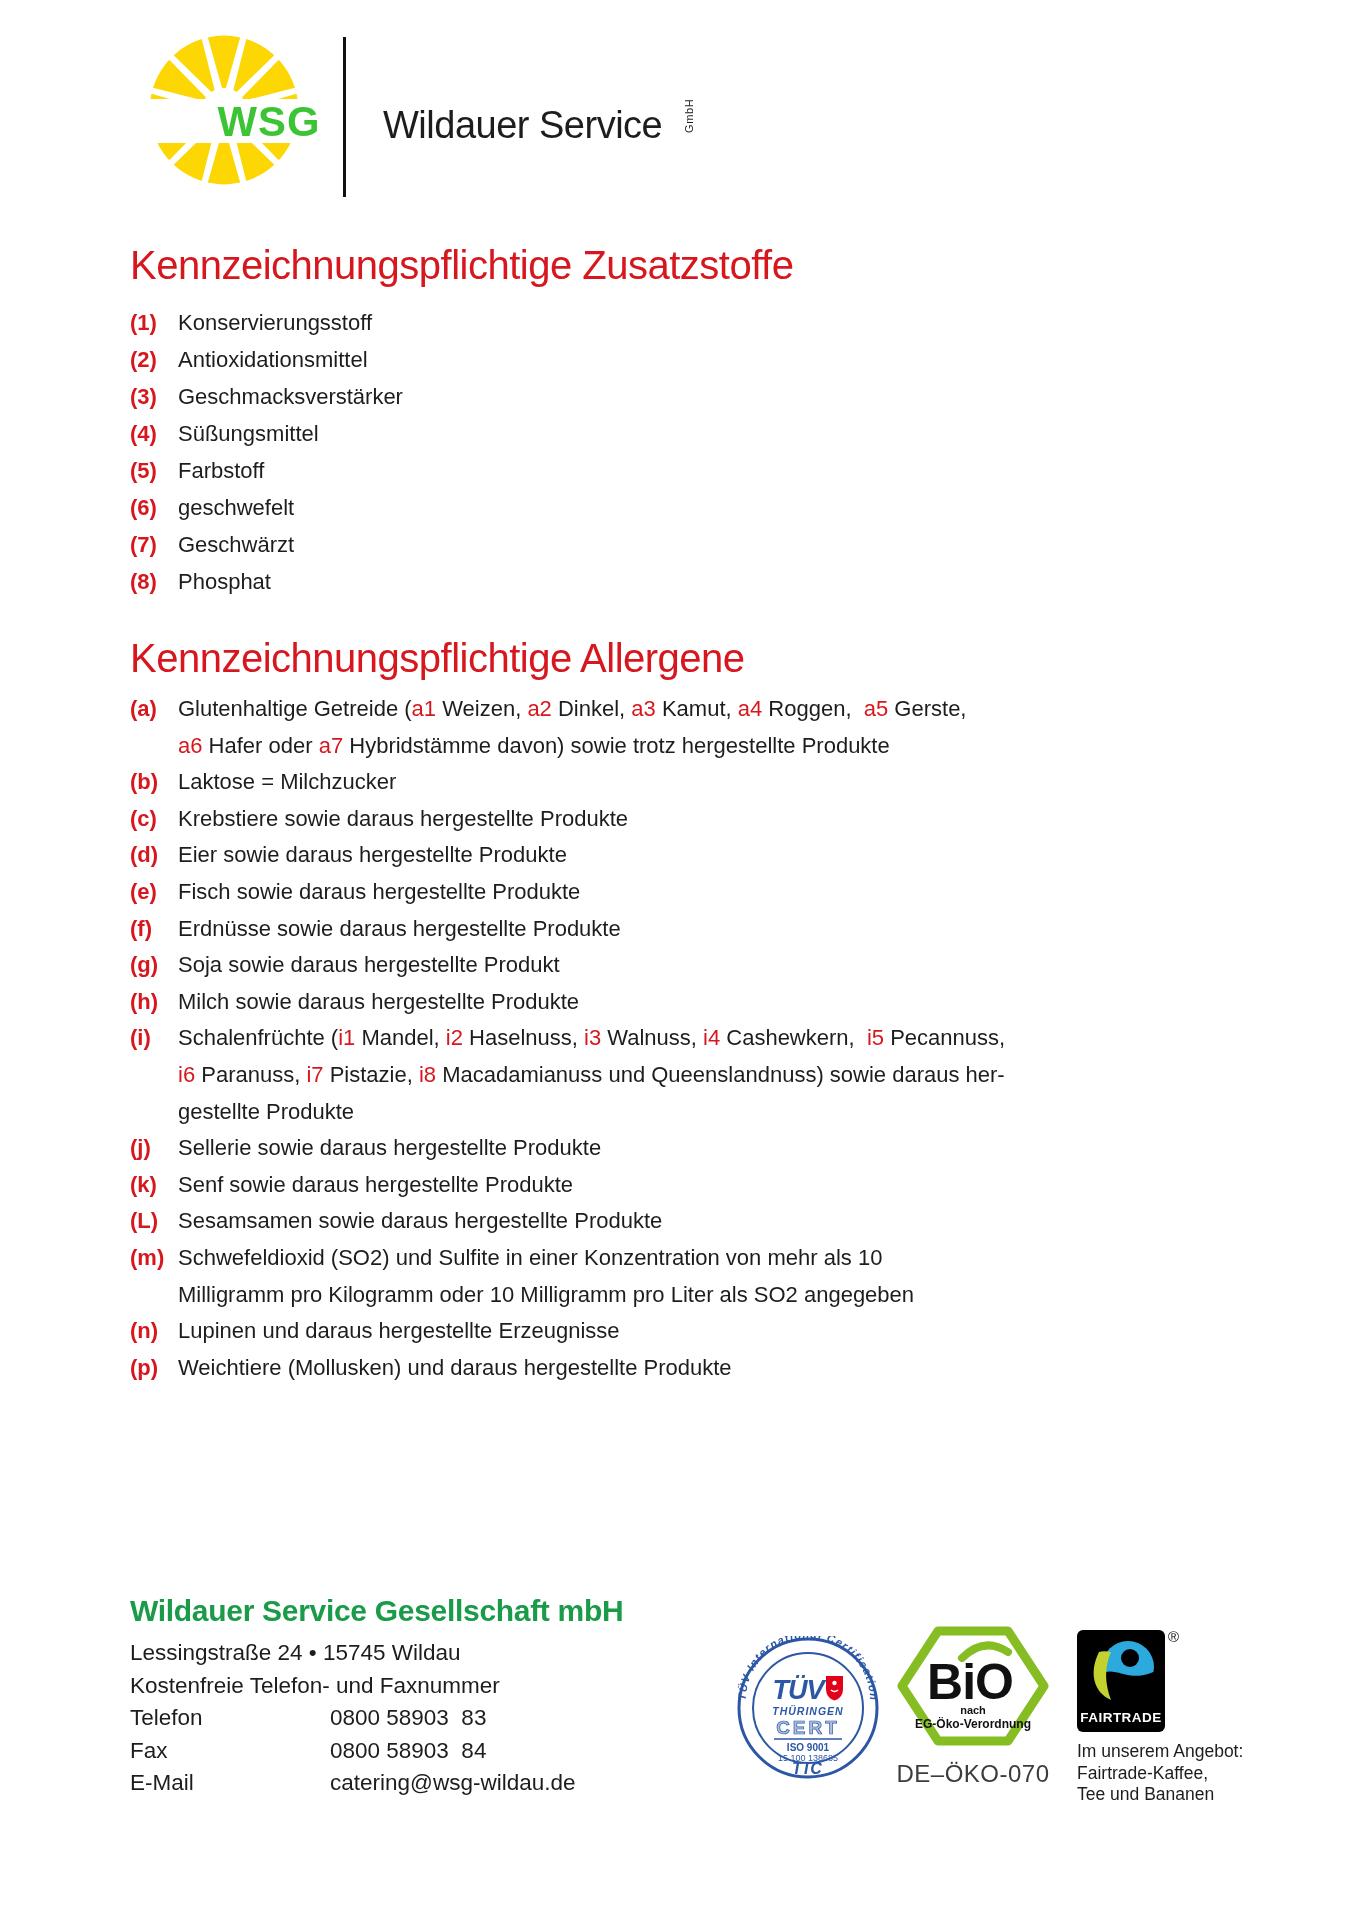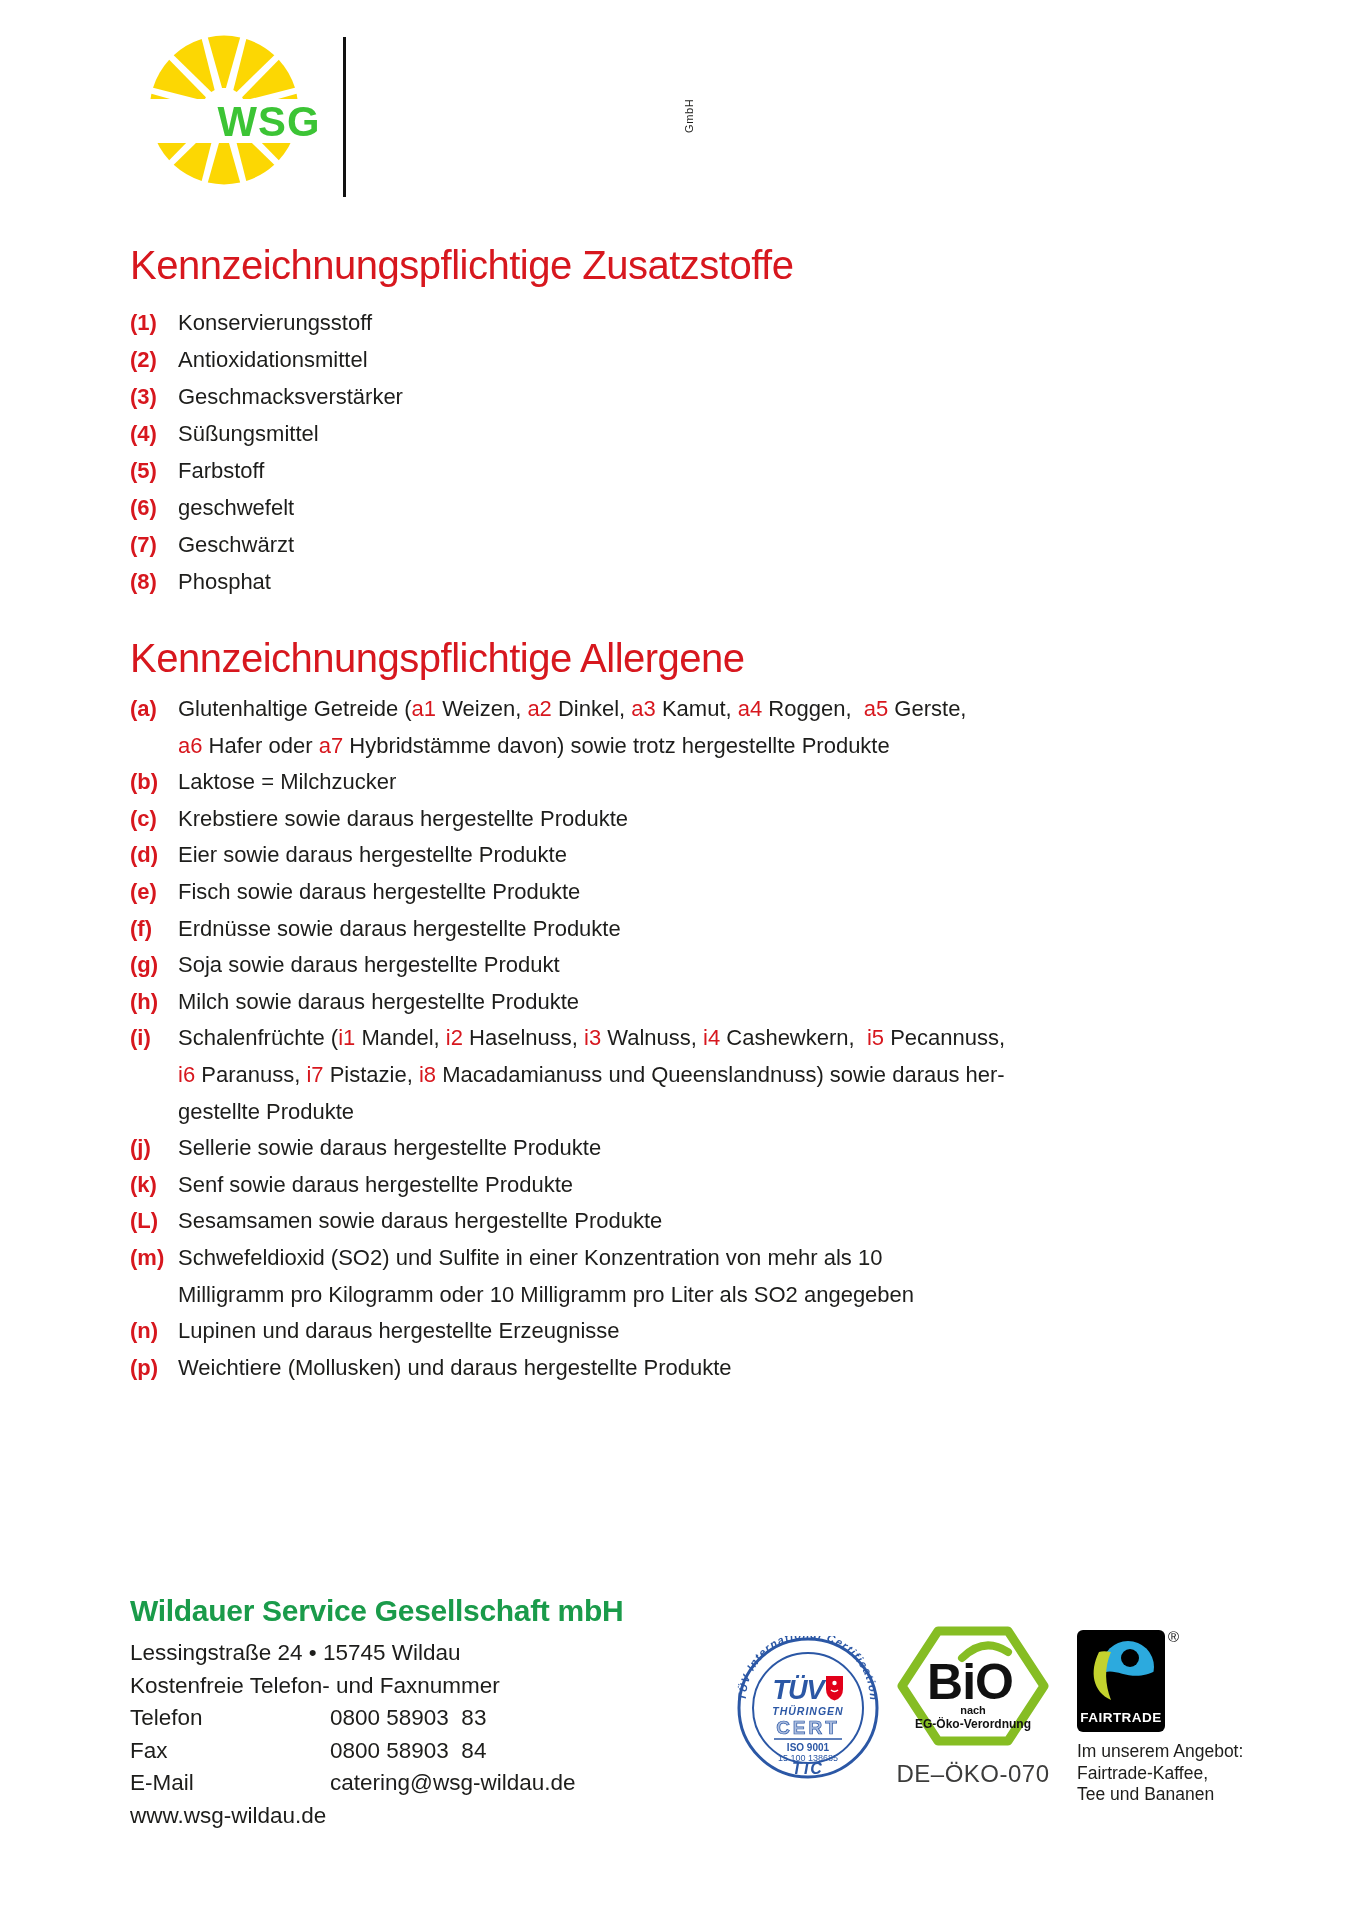--- a/index.html
+++ b/index.html
@@ -66,20 +66,21 @@
         <use href="#ray" transform="rotate(270)"></use>
         <use href="#ray" transform="rotate(300)"></use>
         <use href="#ray" transform="rotate(330)"></use>
       </g>
       <rect x="-84" y="-10" width="230" height="40" fill="#ffffff"></rect>
       <text x="41" y="24" text-anchor="middle" font-size="38" font-weight="bold" fill="var(--logo-green)" letter-spacing="1">WSG</text>
     </g>
   </svg>
 
   <div class="abs divider"></div>
+  <div class="abs brand">Wildauer Service</div>
   <div class="abs gmbh">GmbH</div>
 
   <div class="abs head h1">Kennzeichnungspflichtige Zusatzstoffe</div>
   <div class="abs list additives">
       <div class="row">
         <span class="lbl">(1)</span>
         <span class="txt">Konservierungsstoff</span>
       </div>
       <div class="row">
         <span class="lbl">(2)</span>
@@ -191,21 +192,20 @@
         </div>
         <div class="row">
           <span class="c-lbl">Fax</span>
           <span class="c-val">0800 58903  84</span>
         </div>
         <div class="row">
           <span class="c-lbl">E-Mail</span>
           <span class="c-val">catering@wsg-wildau.de</span>
         </div>
       </div>
-    <div>www.wsg-wildau.de</div>
   </div>
 
   <svg class="abs tuv-badge" viewBox="0 0 144 144">
     <defs>
         <path id="tuvarc" d="M 14 86 A 62 62 0 1 1 130 86" fill="none"></path>
       </defs>
     <circle cx="72" cy="72" r="69" fill="#ffffff" stroke="var(--tuv-blue)" stroke-width="3"></circle>
     <circle cx="72" cy="72" r="55" fill="none" stroke="var(--tuv-blue)" stroke-width="2"></circle>
     <text font-size="11" font-weight="bold" font-style="italic" fill="var(--tuv-blue)" letter-spacing="1.2">
       <textPath href="#tuvarc" startOffset="22">TÜV International Certification</textPath>

